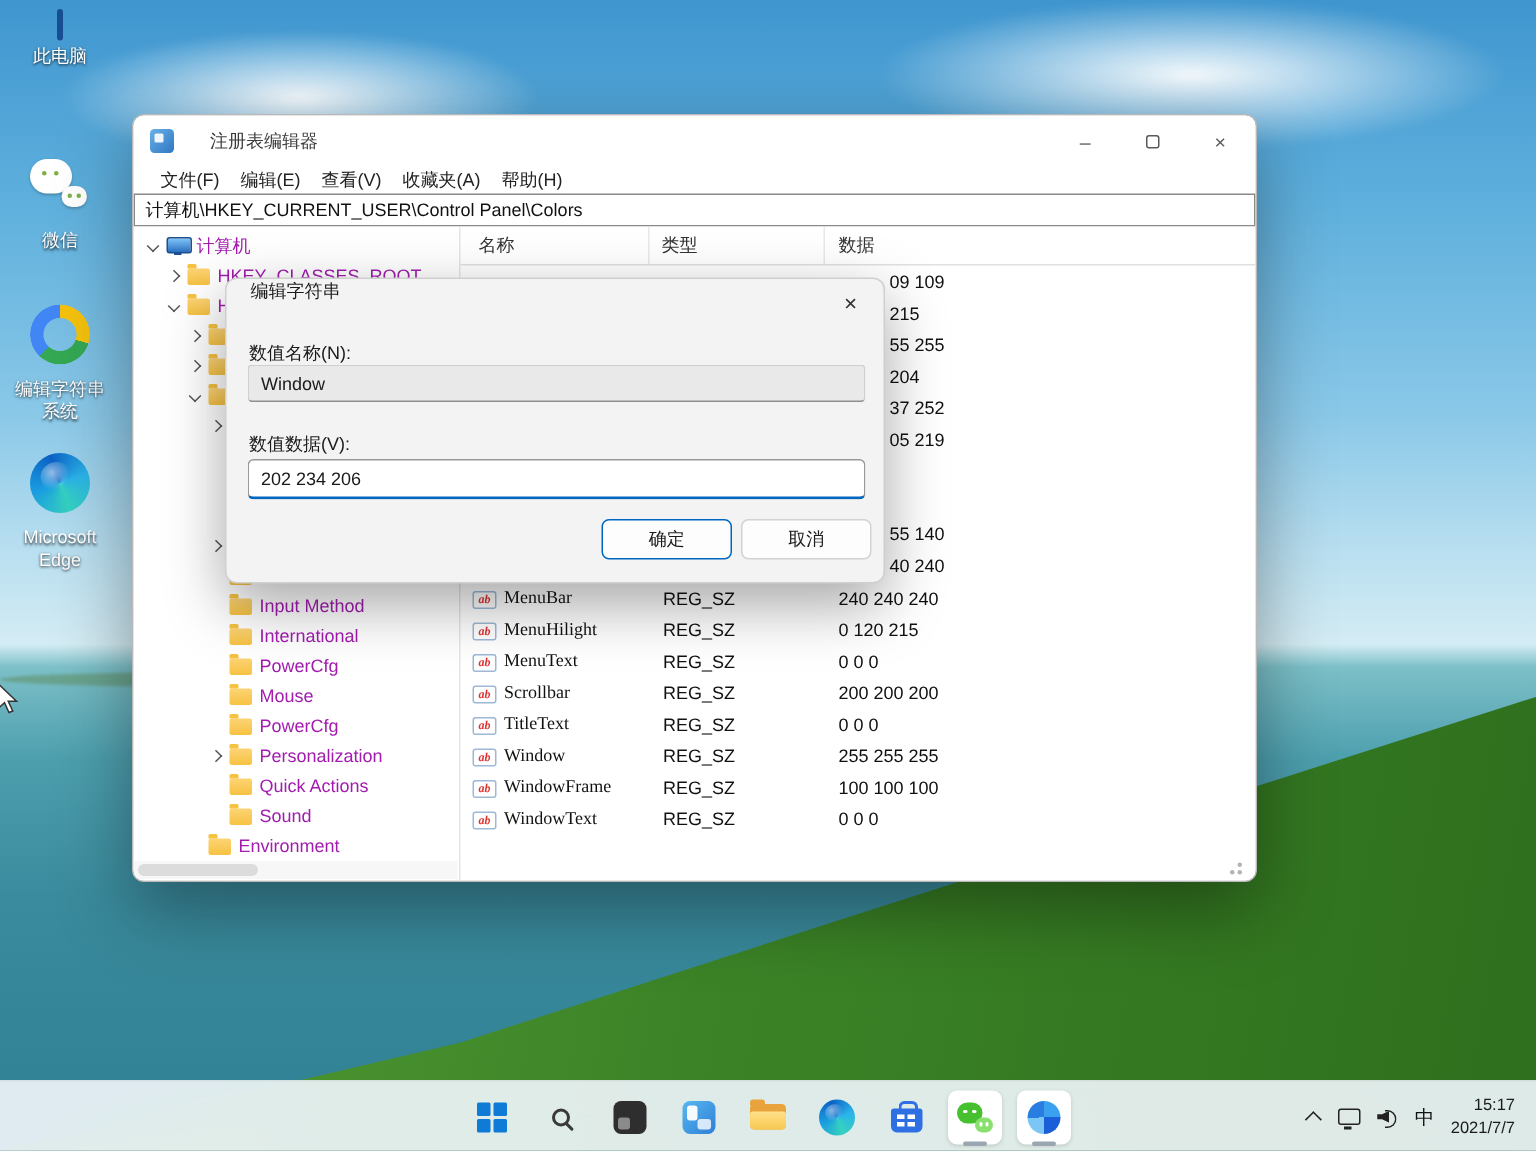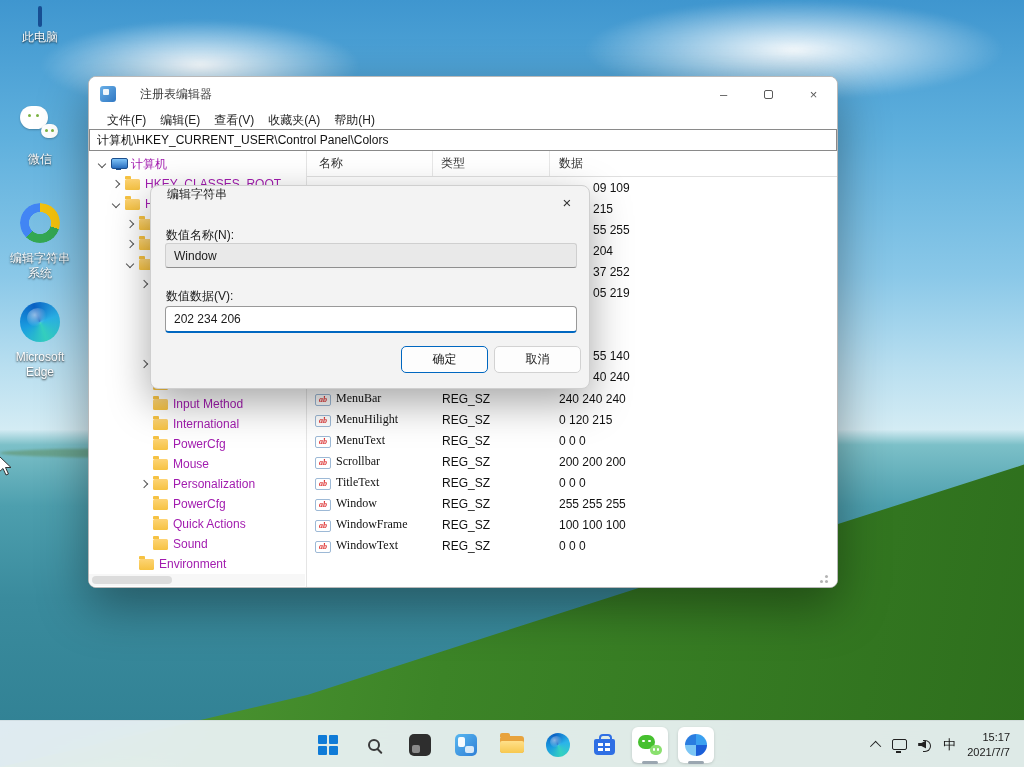--- a/index.html
+++ b/index.html
@@ -305,28 +305,28 @@
           <span class="chev none"></span>
           <span class="ficon"></span>
           <span>PowerCfg</span>
         </div>
       <div class="trow lv3">
           <span class="chev none"></span>
           <span class="ficon"></span>
           <span>Mouse</span>
         </div>
       <div class="trow lv3">
+          <span class="chev none"></span>
+          <span class="ficon"></span>
+          <span>PowerCfg</span>
+        </div>
+      <div class="trow lv3">
           <span class="chev right"></span>
           <span class="ficon"></span>
           <span>Personalization</span>
-        </div>
-      <div class="trow lv3">
-          <span class="chev none"></span>
-          <span class="ficon"></span>
-          <span>PowerCfg</span>
         </div>
       <div class="trow lv3">
           <span class="chev none"></span>
           <span class="ficon"></span>
           <span>Quick Actions</span>
         </div>
       <div class="trow lv3">
           <span class="chev none"></span>
           <span class="ficon"></span>
           <span>Sound</span>

